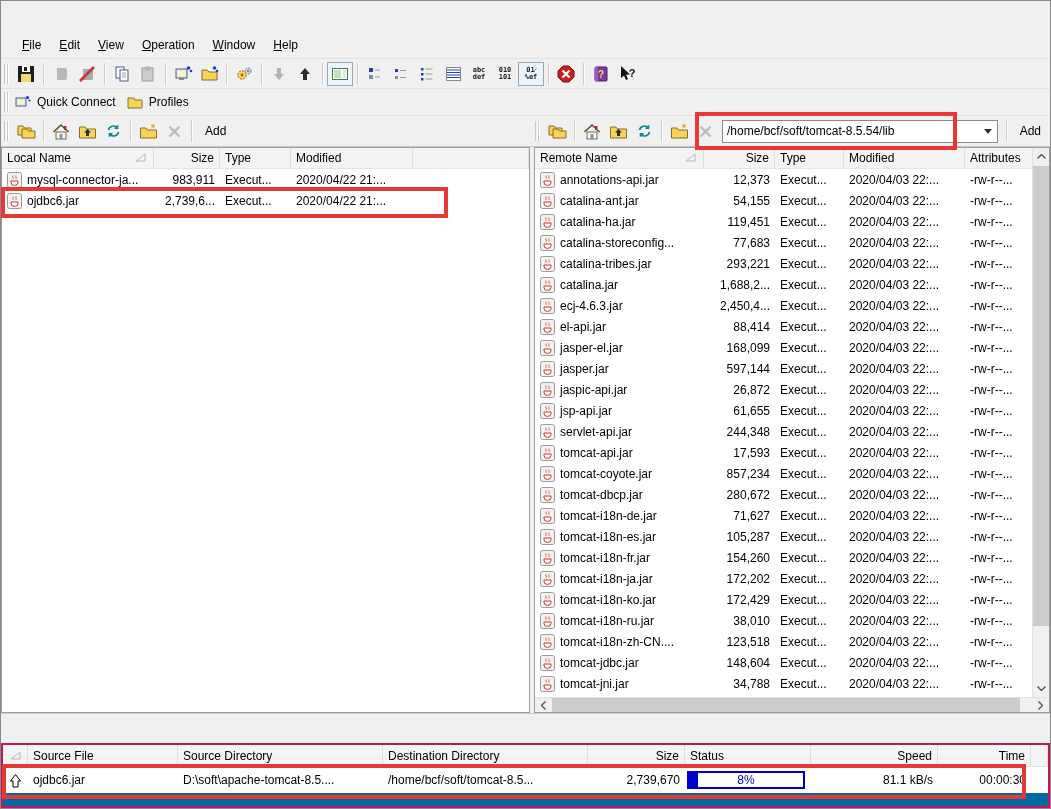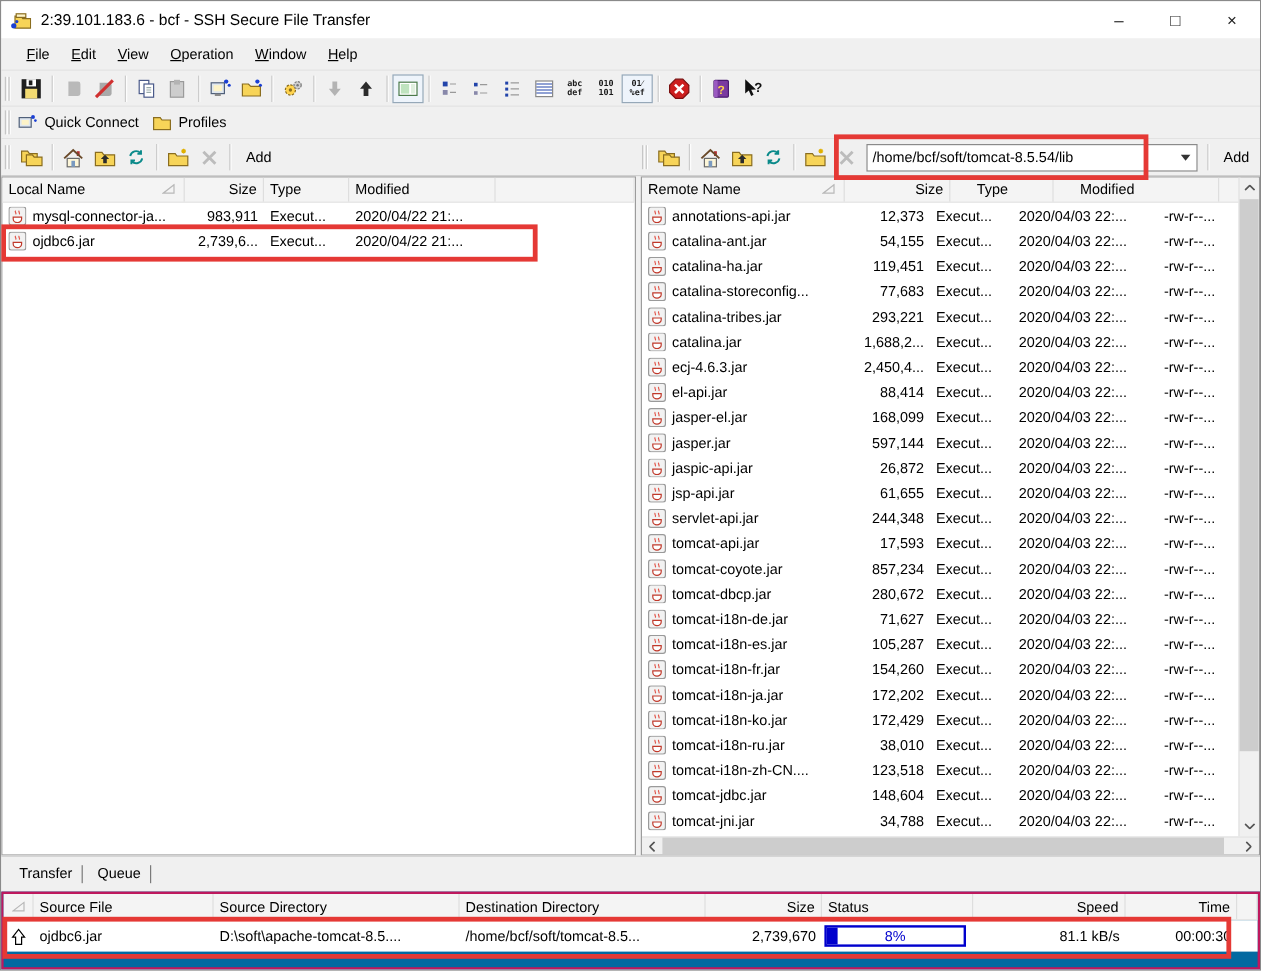--- a/index.html
+++ b/index.html
@@ -62,21 +62,21 @@
   .hcell.num { justify-content:flex-end; }
   .hcell .sortic { margin-left:auto; margin-right:2px; }
   .frow { display:flex; height:21px; align-items:center; }
   .cell { padding:0 5px; white-space:nowrap; overflow:hidden; flex:none; }
   .cell.num { text-align:right; }
   .c-namewrap { display:flex; align-items:center; gap:5px; }
   .jar-ic { flex:none; display:flex; }
 
   .lc-name{width:152px;} .lc-size{width:66px;} .lc-type{width:71px;} .lc-mod{width:122px;}
   .rc-name{width:169px;} .rc-size{width:71px;} .rc-type{width:69px;} .rc-mod{width:121px;} .rc-attr{flex:1;}
-  .remote-rows { margin-right:15px;gap:17px; }
+  .remote-rows { margin-right:15px; }
 
   
   .vscroll { position:absolute; top:0; right:0; bottom:15px; width:17px; background:#f0f0f0;
              border-left:1px solid #e2e2e2; }
   .vscroll .sbtn { position:absolute; left:0; right:0; height:17px; display:flex;
                    align-items:center; justify-content:center; }
   .vscroll .sbtn.up{top:0;} .vscroll .sbtn.down{bottom:0;}
   .vthumb { position:absolute; left:0; right:0; top:18px; height:460px; background:#cdcdcd; }
   .hscroll { position:absolute; left:0; right:0; bottom:0; height:15px; background:#f0f0f0;
              border-top:1px solid #e2e2e2; display:flex; align-items:center; }
@@ -107,36 +107,20 @@
   .anno { position:absolute; border:4px solid var(--red,#e53935); pointer-events:none; z-index:60; }
   #anno-remote-path  { left:694px; top:111px; width:262px; height:38px; }
   #anno-local-row    { left:0px;   top:186px; width:447px; height:31px; }
   #anno-transfer-row { left:1px;   top:763px; width:1024px; height:35px; }
 </style>
 </head>
 <body>
 
 <div id="window">
 
-  <div class="titlebar">
-    <span style="display:flex">
-      <svg width="17" height="16" viewBox="0 0 17 16">
-        <path d="M3.5 4.5 h5 l1.5 2 h6.5 v8 h-13 z" fill="#f7d458" stroke="#8a6d1f"></path>
-        <rect x="4.5" y="2.5" width="8" height="3" fill="#fdf3c8" stroke="#8a6d1f"></rect>
-        <circle cx="2.5" cy="12.5" r="2.2" fill="#1a3fd4"></circle>
-        <circle cx="5" cy="9" r="1.3" fill="#1a3fd4"></circle>
-      </svg>
-    </span>
-    <span class="title-text">2:39.101.183.6 - bcf - SSH Secure File Transfer</span>
-    <span class="caption-btns">
-      <span class="cap">–</span>
-      <span class="cap">□</span>
-      <span class="cap">×</span>
-    </span>
-  </div>
 
   <div class="menubar" id="menubar">
       <span class="menu-item"><u>F</u>ile</span>
       <span class="menu-item"><u>E</u>dit</span>
       <span class="menu-item"><u>V</u>iew</span>
       <span class="menu-item"><u>O</u>peration</span>
       <span class="menu-item"><u>W</u>indow</span>
       <span class="menu-item"><u>H</u>elp</span>
     </div>
 
@@ -884,26 +868,20 @@
         <span class="sbtn">
             <svg width="5" height="9" viewBox="0 0 5 9">
               <path class="chev" d="M0.5 0.5 L4.5 4.5 L0.5 8.5"></path>
             </svg>
           </span>
       </div>
     </div>
   </div>
 
   <div class="bottom">
-    <div class="tabbar">
-      <span class="tab">Transfer</span>
-      <span class="tabsep"></span>
-      <span class="tab">Queue</span>
-      <span class="tabsep"></span>
-    </div>
     <div class="ttable">
       <div class="thead">
         <div class="hcell tc0">
             <svg width="11" height="9" viewBox="0 0 11 9">
               <path d="M10 1 L1 8 H10 Z" fill="none" stroke="#b8b8b8"></path>
             </svg>
           </div>
         <div class="hcell tc1">Source File</div>
         <div class="hcell tc2">Source Directory</div>
         <div class="hcell tc3">Destination Directory</div>

